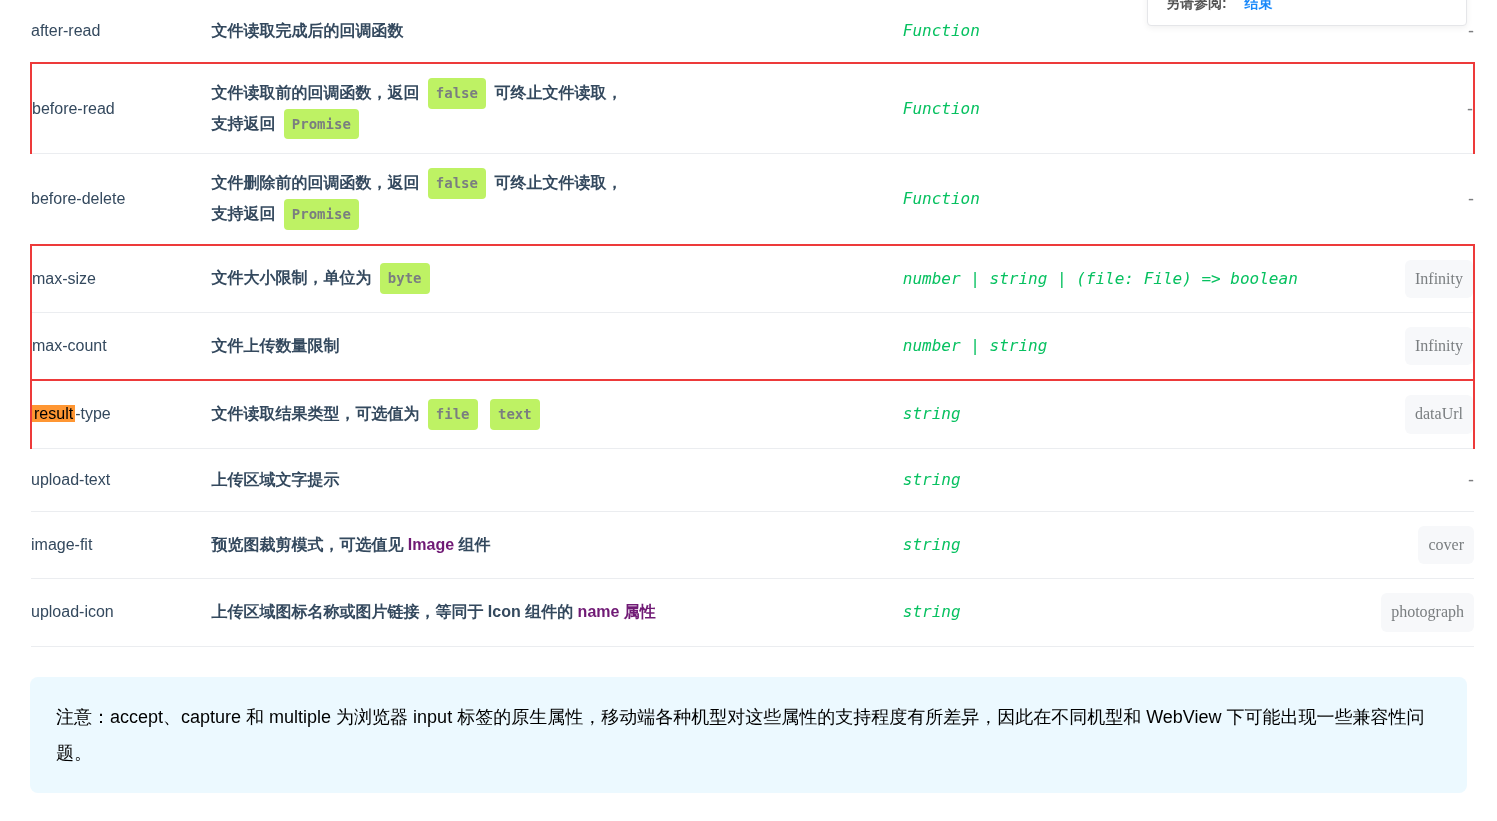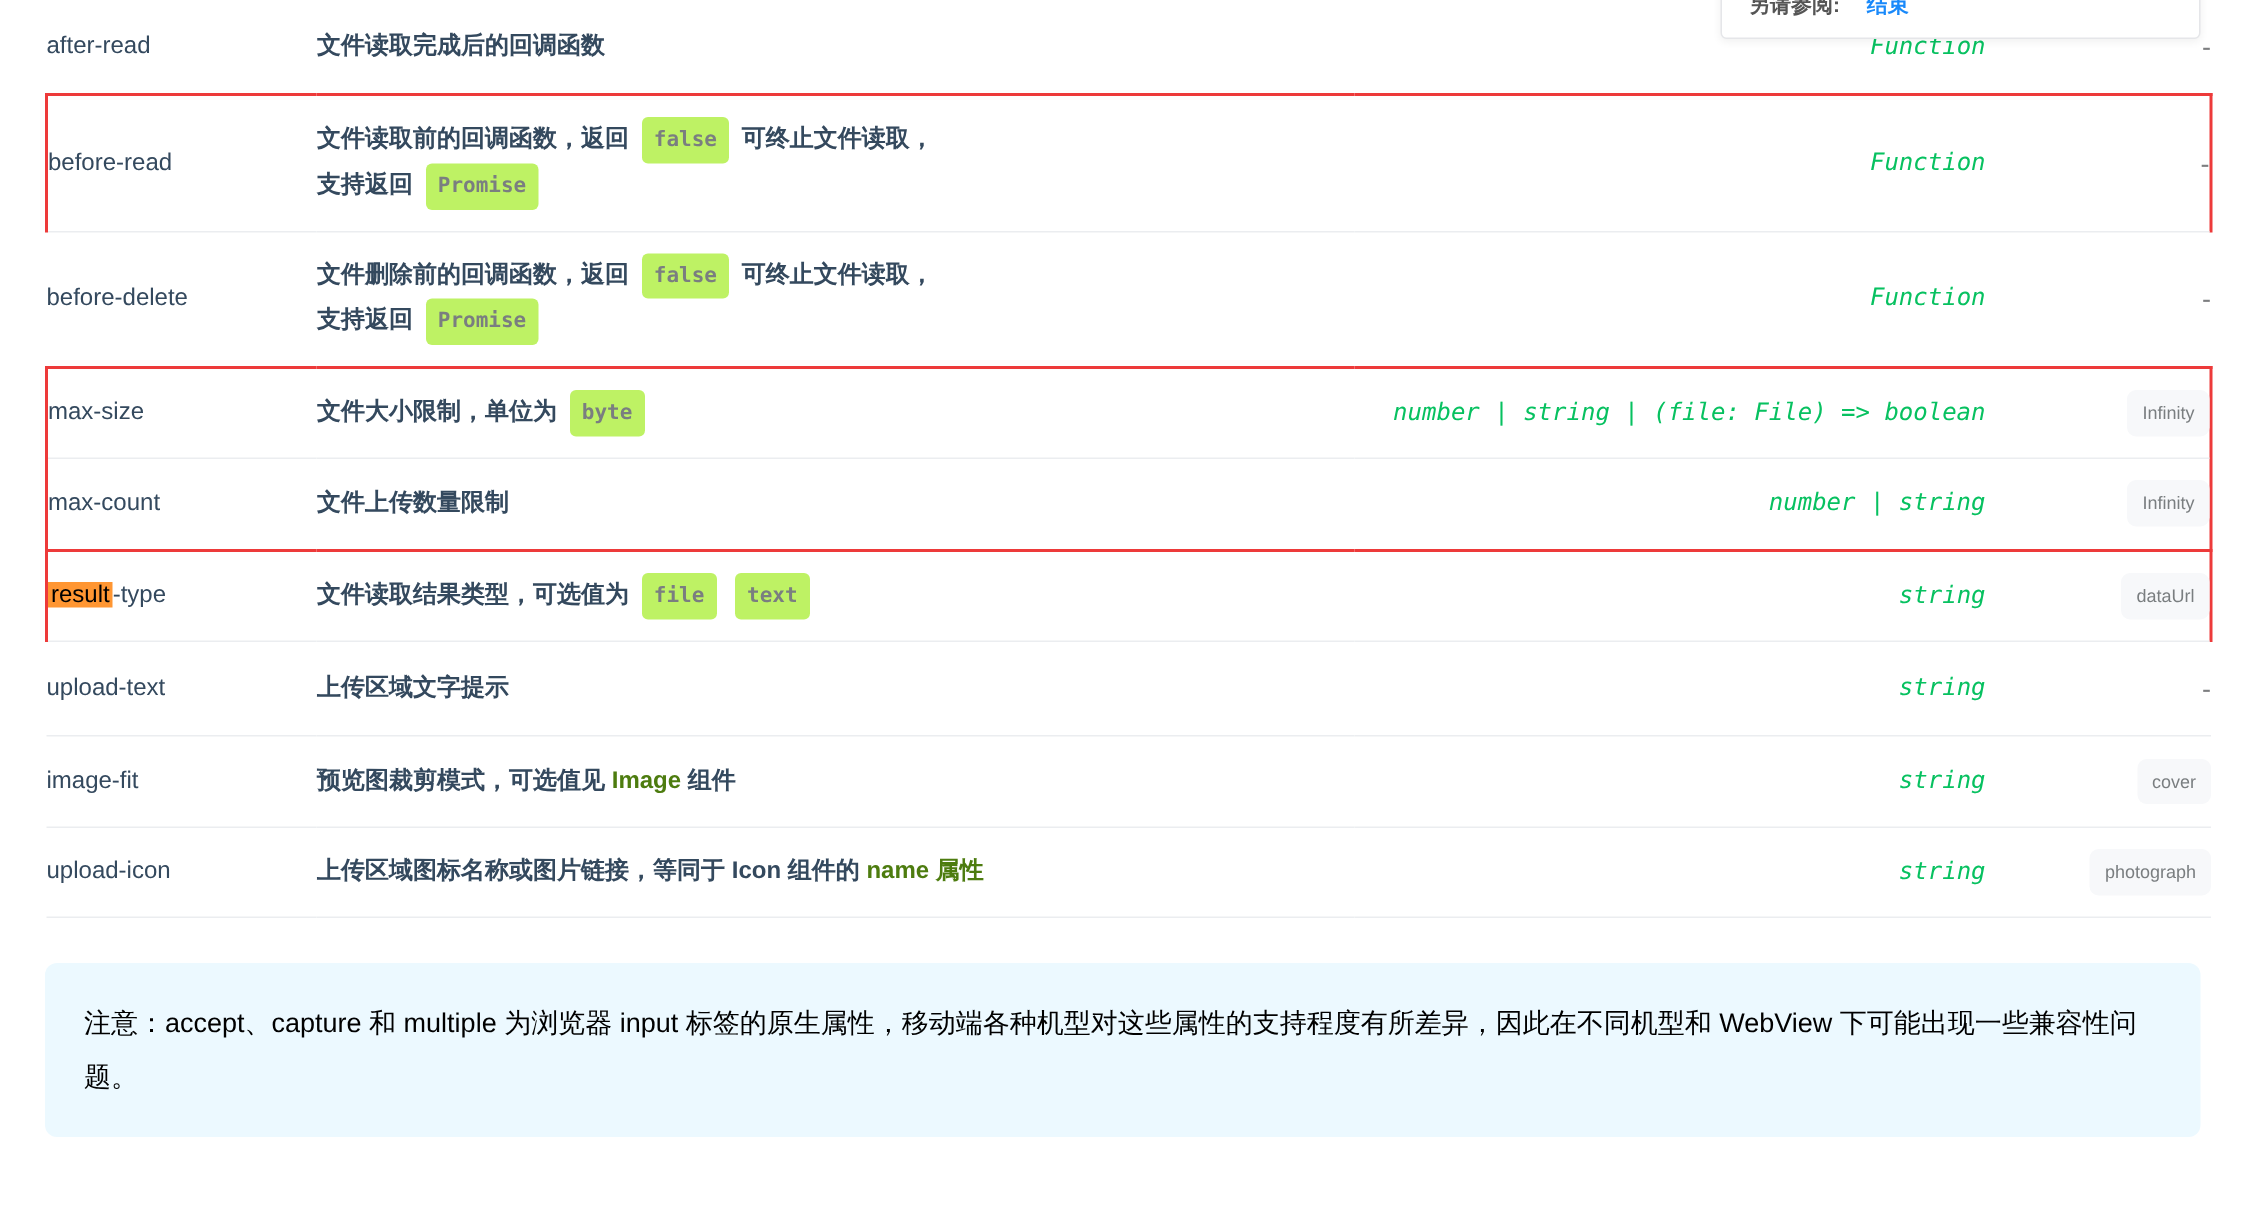--- a/index.html
+++ b/index.html
@@ -2,26 +2,26 @@
 <html><head>
 <meta charset="utf-8">
 <style>
   * { box-sizing: border-box; margin: 0; padding: 0; }
   body { font-family: -apple-system, BlinkMacSystemFont, "Segoe UI", Helvetica, Arial, sans-serif; font-size: 16px; color: #323233; background: #fff; width: 1497px; }
   .table { width: 1445px; margin-left: 30px; border-collapse: collapse; }
   .table tr { border-bottom: 1px solid #ebedf0; }
   .table td { padding: 14px 0; vertical-align: middle; line-height: 1.9; }
   .col-name { width: 180px; color: #34495e; font-weight: 400; }
   .col-desc { width: 690px; color: #34495e; font-weight: bold; }
-  .col-type { width: 420px; color: #07c160; font-family: -apple-system, sans-serif; text-align: right; }
+  .col-type { width: 420px; color: #07c160; font-family: -apple-system, sans-serif; }
   .col-default { width: 150px; text-align: right; color: #7d7e80; }
   .code { display: inline-block; padding: 2px 8px; margin: 0 4px; background: #bef264; border-radius: 4px; font-family: ui-monospace, SFMono-Regular, Menlo, Consolas, monospace; font-size: 14px; color: #7a7e80; }
-  .code-default { display: inline-block; padding: 4px 10px; background: #f7f8fa; border-radius: 6px; font-family: Liberation Sans, sans-serif; font-size: 12px; color: #7a7e80; }
+  .code-default { display: inline-block; padding: 4px 10px; background: #f7f8fa; border-radius: 6px; font-family: Liberation Serif, serif; font-size: 16px; color: #7a7e80; }
   .type-italic { font-style: italic; font-family: ui-monospace, SFMono-Regular, Menlo, Consolas, monospace; }
-  .link { color: #4d7c0f; }
+  .link { color: #701a75; }
   .highlight-orange { background: #ff9632; color: #000; padding: 0 2px; }
   .red-box { border: 2px solid #ed3a3a; }
   .dash { font-size: 18px; }
   .note-box { margin: 30px 30px 0 30px; padding: 22px 26px; background: #ecf9ff; border-radius: 8px; color: #000000; font-size: 18px; line-height: 2; }
   .watermark { position: absolute; right: 20px; top: 848px; font-size: 13px; color: #a16207; font-family: Liberation Serif, serif; }
   .side-card { position: absolute; top: -12px; right: 30px; width: 320px; padding: 6px 18px 12px 18px; border: 1px solid #e5e6e9; border-radius: 4px; box-shadow: 0 2px 6px rgba(0,0,0,0.06); font-size: 14px; background:#fff;}
   .side-label { font-weight: 600; color: #555; }
   .side-link { color: #1989fa; margin-left: 14px; font-weight: 600; }
 </style>
 </head>

